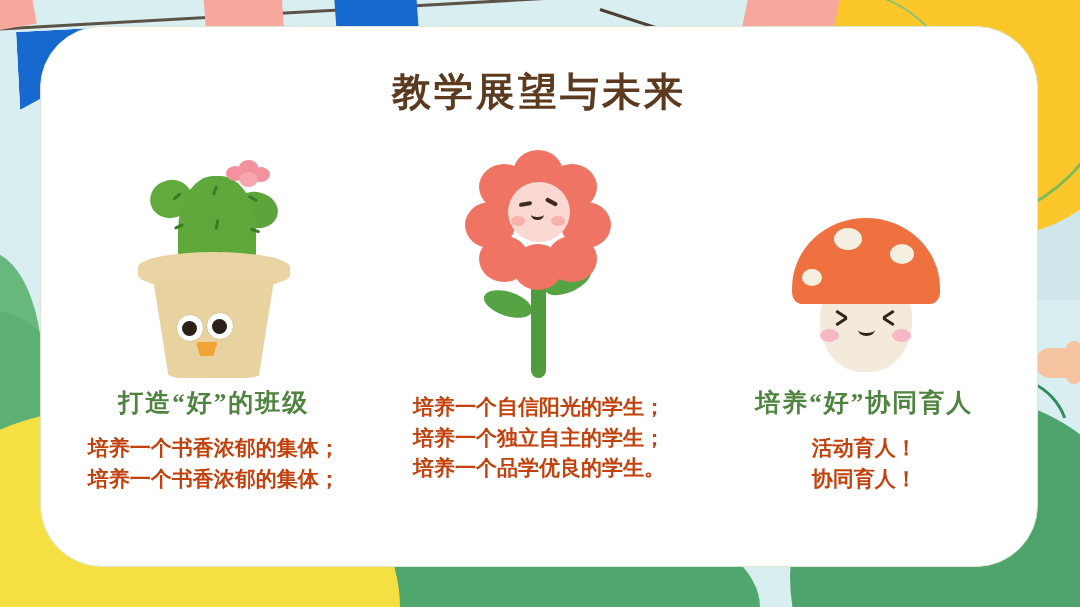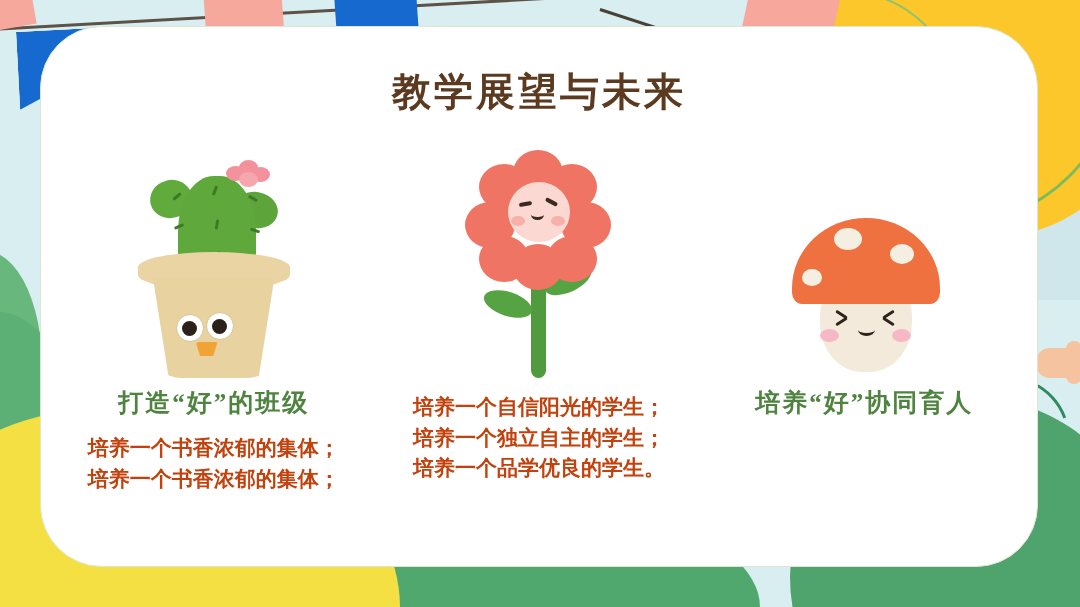--- a/index.html
+++ b/index.html
@@ -268,18 +268,20 @@
             <div class="m-spot" style="left:38px;bottom:92px;width:20px;height:17px;"></div>
             <div class="m-eye" style="left:70px;bottom:52px;"></div>
             <div class="m-eye" style="left:116px;bottom:52px;transform:scaleX(-1);"></div>
             <div class="m-cheek" style="left:56px;bottom:36px;"></div>
             <div class="m-cheek" style="left:128px;bottom:36px;"></div>
             <div class="m-mouth" style="left:94px;bottom:42px;"></div>
           </div>
         </div>
         <div class="col-head">培养“好”协同育人</div>
         <div class="col-lines">
+          <div>活动育人！</div>
+          <div>协同育人！</div>
         </div>
       </div>
 
     </div>
   </div>
 </div>
 
 </body></html>

